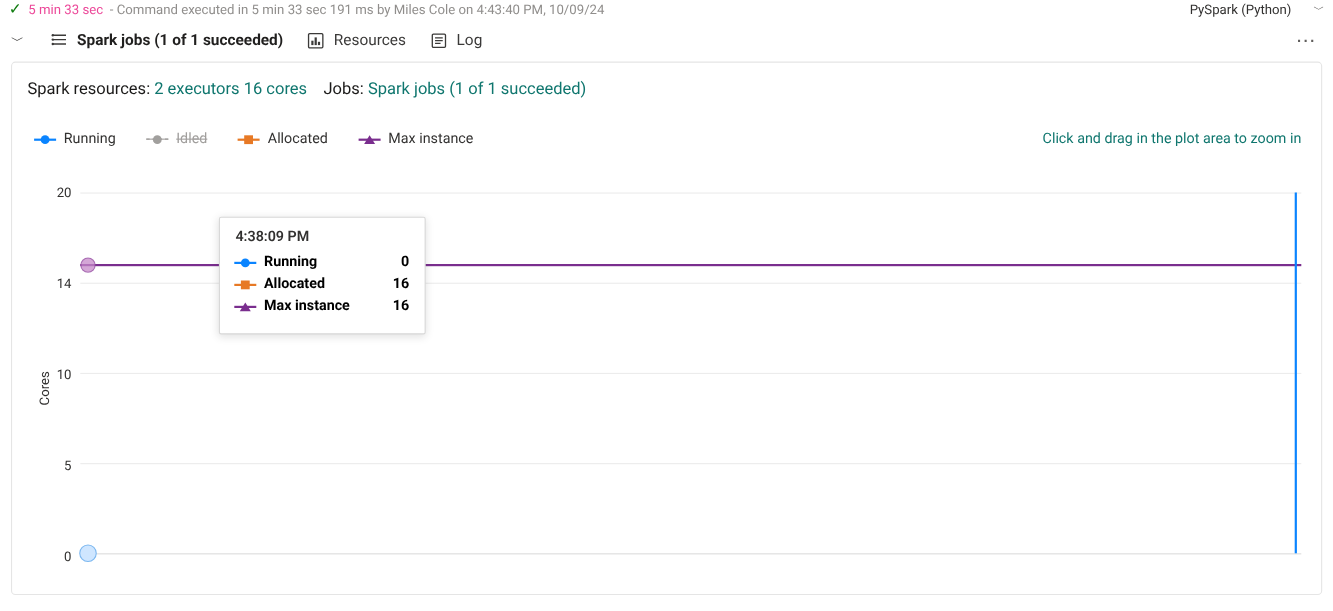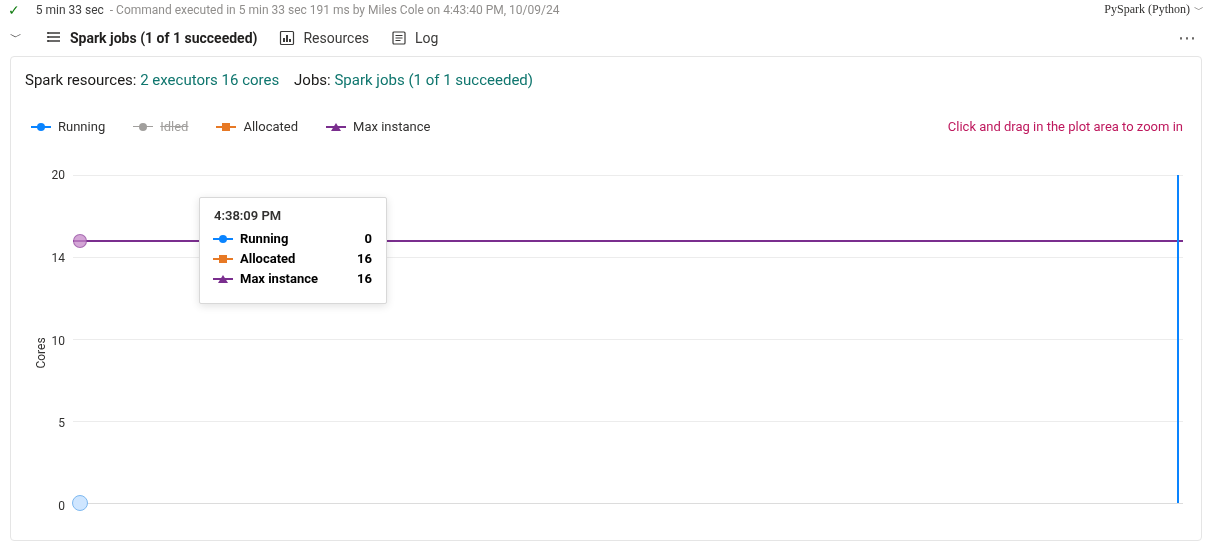--- a/index.html
+++ b/index.html
@@ -16,23 +16,23 @@
   
   .status-bar {
     display: flex;
     align-items: center;
     padding: 2px 8px 4px 8px;
     font-size: 12px;
     color: #605e5c;
   }
   .status-left { display:flex; align-items:center; flex:1; gap:6px; }
   .check { color:#107c10; font-size:14px; line-height:1;}
-  .status-time { color:#404040;margin-left:10px; }
+  .status-time { color:#ec4899; }
   .status-detail { color:#908e8c; }
-  .lang-picker { display:flex; align-items:center; gap:4px; color:#323130; cursor:pointer;font-family:Liberation Serif, serif;}
+  .lang-picker { display:flex; align-items:center; gap:20px; color:#323130; cursor:pointer;}
   .lang-picker .chev { font-size:10px; color:#605e5c;}
 
   
   .tab-row {
     display:flex;
     align-items:center;
     padding: 6px 8px 8px 8px;
     gap: 22px;
     border-bottom: 0;
     position: relative;
@@ -62,21 +62,21 @@
   
   .legend-row { display:flex; align-items:center; gap:28px; padding-left:6px; position:relative;}
   .legend-item { display:flex; align-items:center; gap:7px; cursor:pointer; font-size:13px; color:#323130;}
   .legend-item.disabled { color:#a19f9d; text-decoration:line-through;justify-content:space-between;}
   .legend-marker { width:20px; height:12px; display:inline-flex; align-items:center; justify-content:center; position:relative;}
   .lm-line { height:2px; width:20px; background:currentColor; position:absolute;}
   .lm-dot { width:8px; height:8px; border-radius:50%; background:currentColor; position:relative; z-index:1;}
   .lm-sq  { width:8px; height:8px; background:currentColor; position:relative; z-index:1;}
   .lm-tri { width:0; height:0; border-left:5px solid transparent; border-right:5px solid transparent; border-bottom:8px solid currentColor; position:relative; z-index:1;}
   .legend-marker.gray .lm-dot { background:#a19f9d;}
-  .legend-hint { margin-left:auto; color:#be185d; font-size:13px; padding-right:4px;}
+  .legend-hint { margin-left:auto; color:#0f766e; font-size:13px; padding-right:4px;}
 
   
   .chart-area {
     position:absolute;
     left: 28px;
     right: 14px;
     top: 118px;
     bottom: 10px;
   }
   .y-axis-label {

